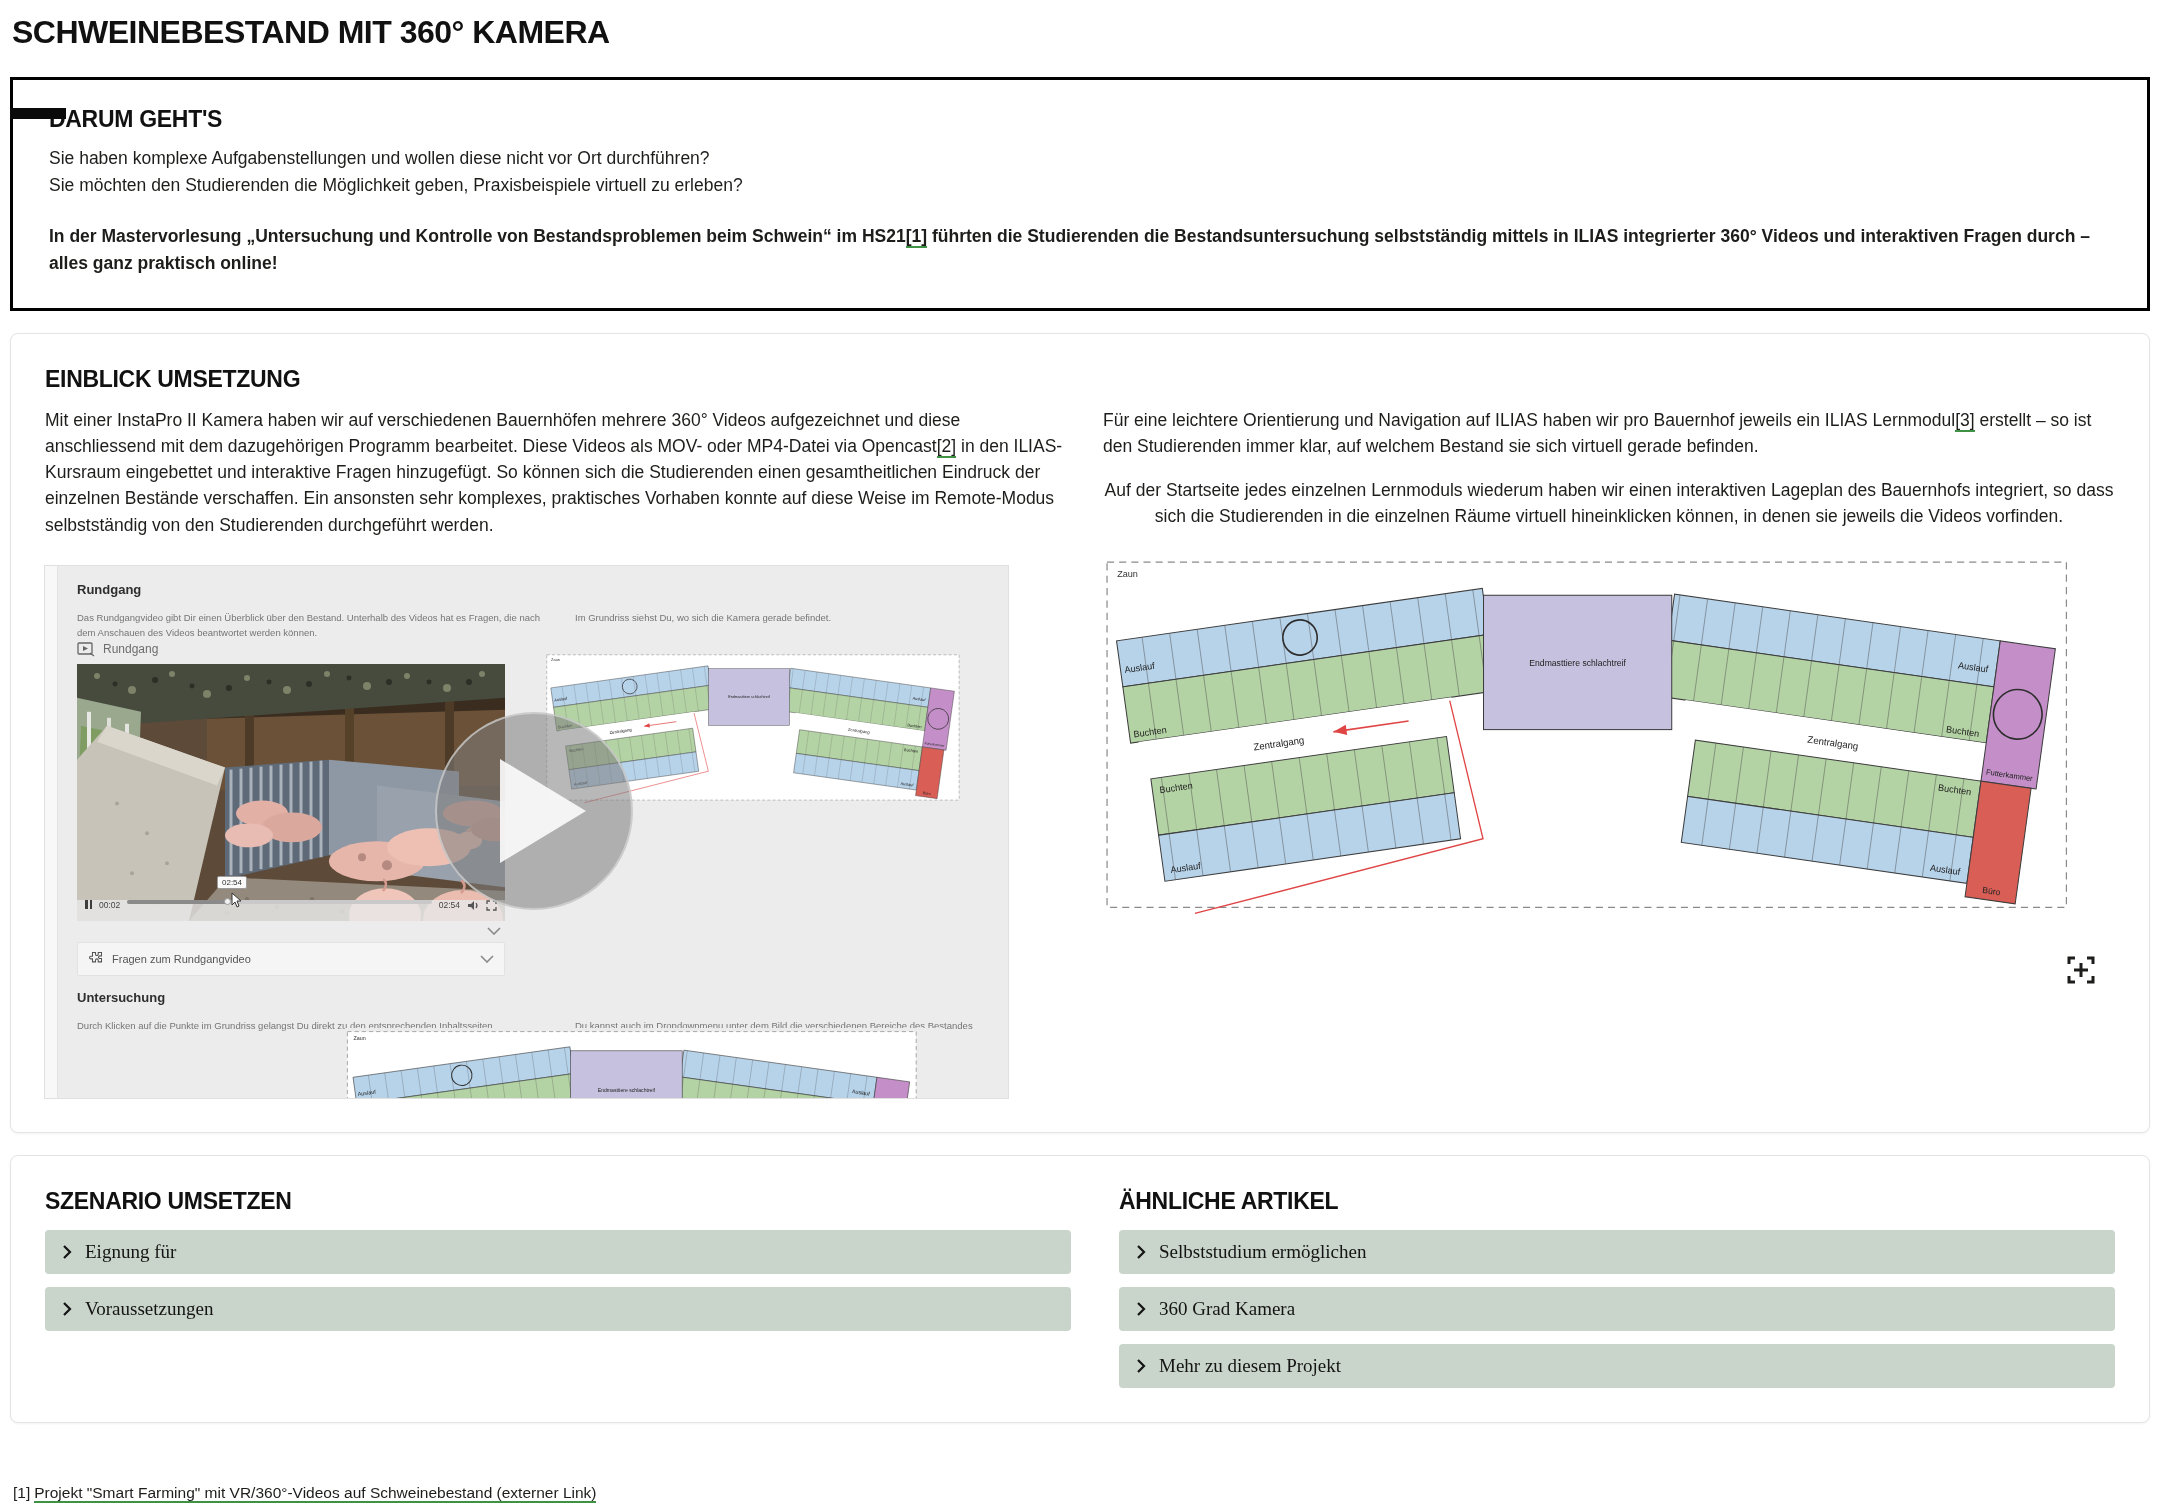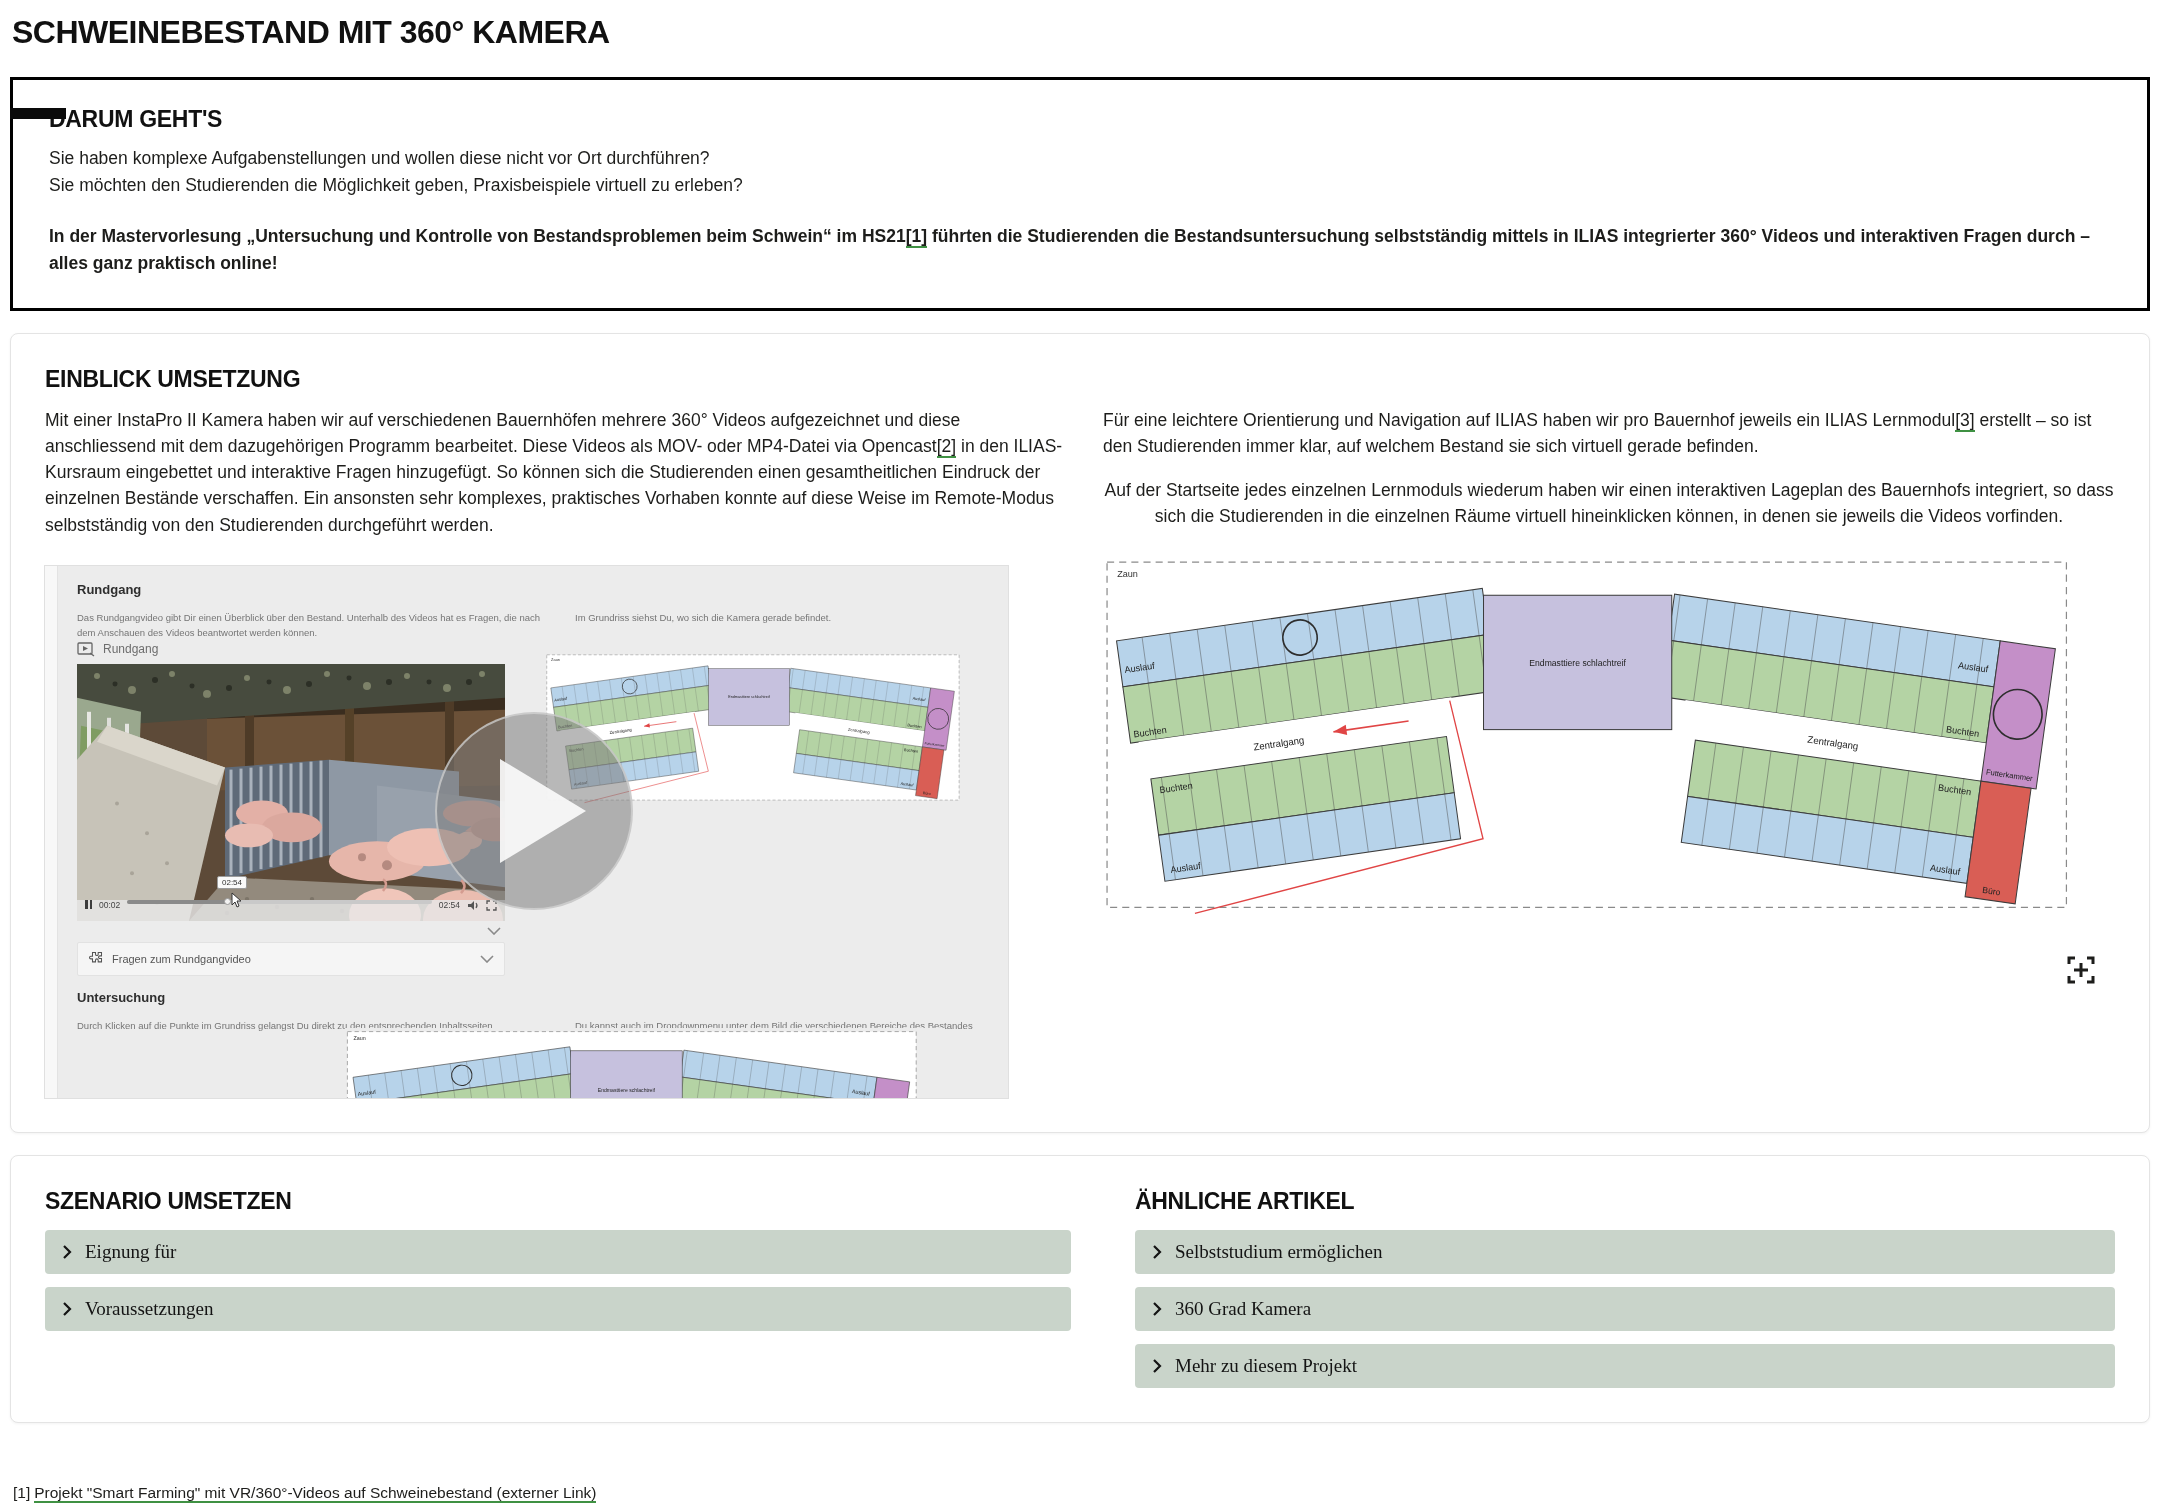--- a/index.html
+++ b/index.html
@@ -92,21 +92,21 @@
   .fragen-row .spacer { flex:1; }
   .crop-plan { position:absolute; left:300px; top:462px; width:600px; height:70px; overflow:hidden; background:#ececec; }
   
   .plan-big { margin-top: 26px; width: 100%; height: 372px; background:#fff; }
   .plan-big svg { display:block; width:100%; height:100%; }
   .expand-row { display:flex; justify-content:flex-end; margin-top:22px; padding-right:14px; }
   .expand-btn { width:40px; height:40px; border:none; background:transparent; cursor:pointer; padding:0; }
   
   .acc-cols { display:flex; gap:48px; }
   .acc-col-l { width:1026px; flex:none; }
-  .acc-col-r { flex:1;margin-left:16px; }
+  .acc-col-r { flex:1; }
   .bar {
     width:100%; height:44px; background:#c9d4ca; border:none; border-radius:4px;
     display:flex; align-items:center; gap:13px; padding:0 17px;
     font-family:Liberation Serif, serif; font-size:19px; color:#141414;
     margin-top:13px; cursor:pointer; text-align:left;
   }
   .bar:first-of-type { margin-top:15px; }
   
   .footnotes { margin: 62px 0 26px 13px; list-style:none; }
   .footnotes li { font-size:15.5px; line-height:1.0; margin-bottom:10px; color:#1d1d1b; }

